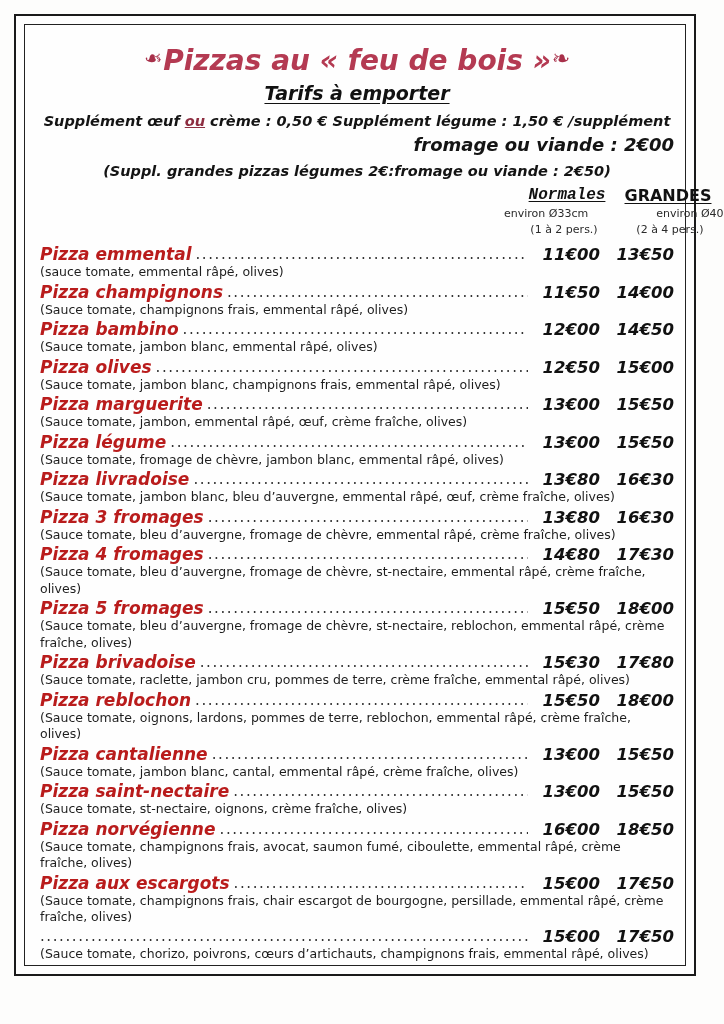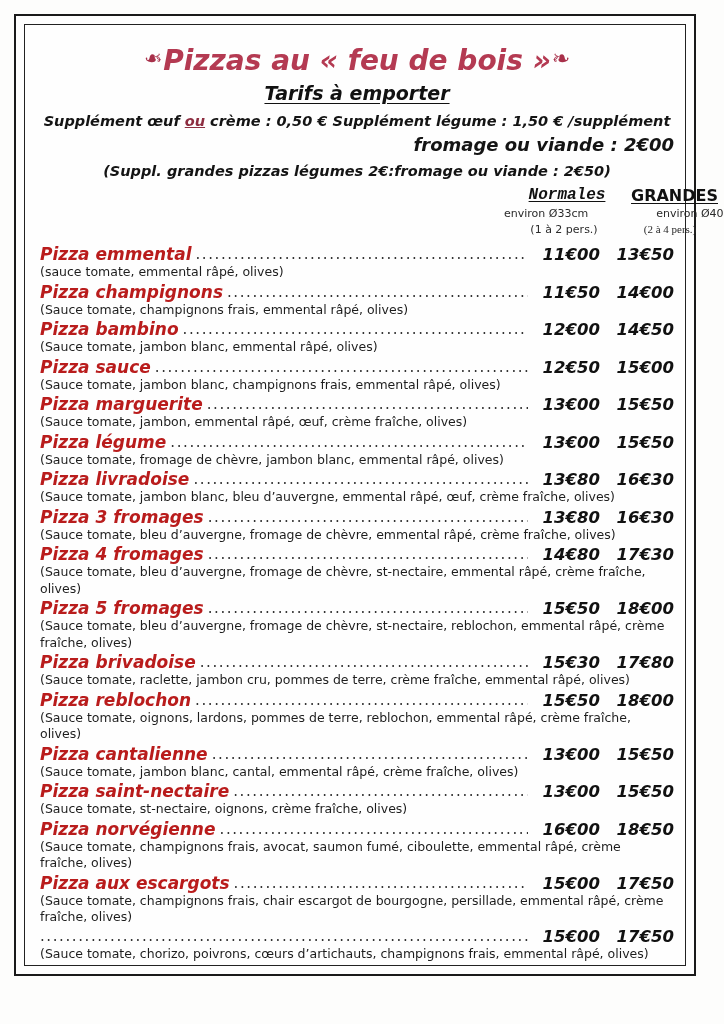--- a/index.html
+++ b/index.html
@@ -111,29 +111,29 @@
     left:478px;top:0;
     width:98px;text-align:center;
     font-style:italic;font-weight:bold;font-size:16px;
     text-decoration:underline;text-underline-offset:2px;
     color:#111;
     font-family:Liberation Mono, monospace;
   }
   .ch-grandes{
     position:absolute;
     left:578px;top:0;
-    width:100px;text-align:right;
+    width:100px;text-align:center;
     font-weight:bold;font-size:16px;
     text-decoration:underline;text-underline-offset:2px;
     color:#111;
   }
   .ch-sub1a{position:absolute;left:464px;top:21px;width:112px;text-align:left;font-size:11px;color:#2a2a2a;}
   .ch-sub1b{position:absolute;left:608px;top:21px;width:104px;text-align:center;font-size:11px;color:#2a2a2a;}
   .ch-sub2a{position:absolute;left:472px;top:37px;width:104px;text-align:center;font-size:11px;color:#2a2a2a;}
-  .ch-sub2b{position:absolute;left:578px;top:37px;width:104px;text-align:center;font-size:11px;color:#2a2a2a;font-family:Liberation Serif, serif;}
+  .ch-sub2b{position:absolute;left:578px;top:37px;width:104px;text-align:center;font-size:11px;color:#2a2a2a;}
 
   
   .menu{margin-top:2px;}
   .item{margin-bottom:1px;}
   .item-line{
     display:flex;
     align-items:baseline;
     width:100%;
   }
   .item-name{
@@ -226,21 +226,21 @@
           <div class="item-line">
             <span class="item-name">Pizza bambino</span>
             <span class="dots">....................................................................................................</span>
             <span class="price price-n">12€00</span>
             <span class="price price-g">14€50</span>
           </div>
           <div class="desc">(Sauce tomate, jambon blanc, emmental râpé, olives)</div>
         </div>
         <div class="item">
           <div class="item-line">
-            <span class="item-name">Pizza sauce</span>
+            <span class="item-name">Pizza olives</span>
             <span class="dots">....................................................................................................</span>
             <span class="price price-n">12€50</span>
             <span class="price price-g">15€00</span>
           </div>
           <div class="desc">(Sauce tomate, jambon blanc, champignons frais, emmental râpé, olives)</div>
         </div>
         <div class="item">
           <div class="item-line">
             <span class="item-name">Pizza marguerite</span>
             <span class="dots">....................................................................................................</span>

